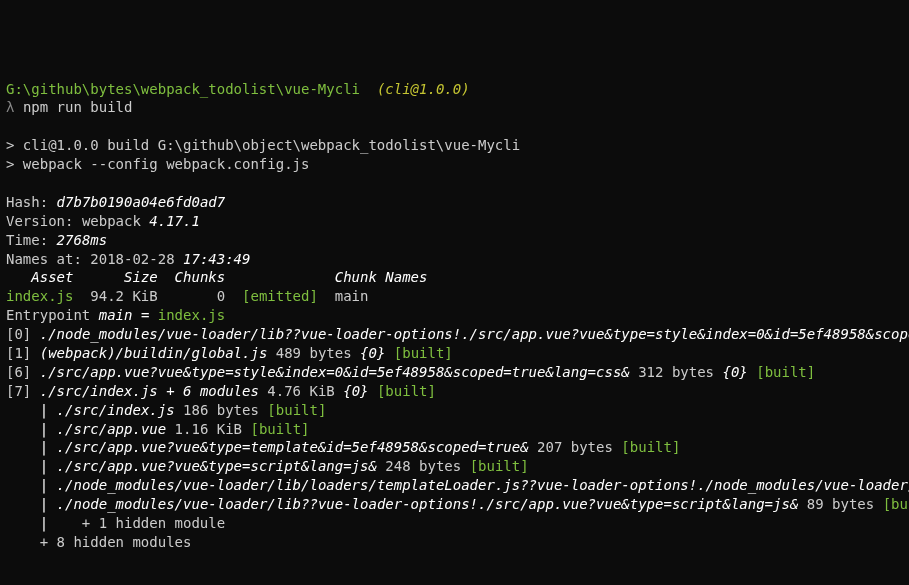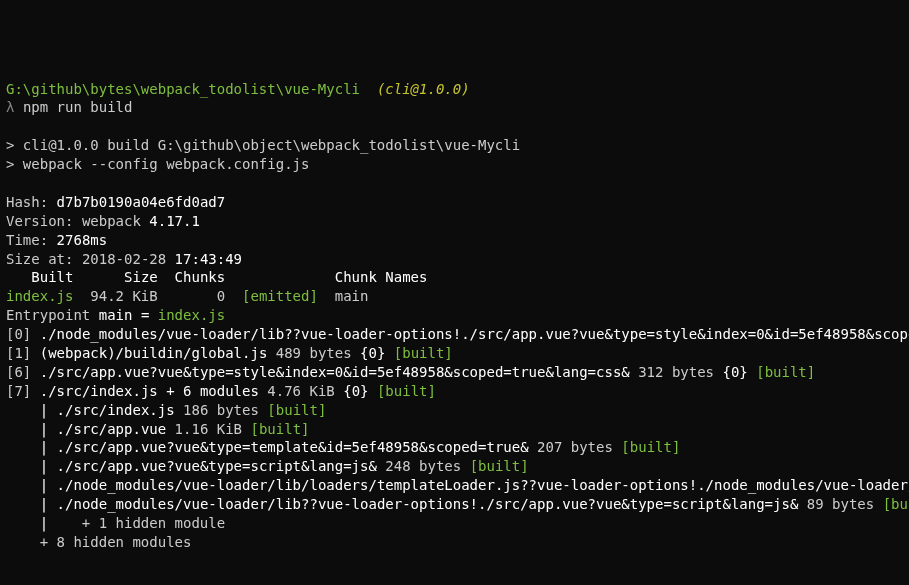--- a/index.html
+++ b/index.html
@@ -6,42 +6,42 @@
   body {
     background: #0c0c0c;
     color: #cccccc;
     font-family: Consolas, "Courier New", monospace;
     font-size: 14px;
     line-height: 1.35;
     padding: 4px 6px;
     white-space: pre-wrap;
     word-break: break-all;
   }
-  .white  { color: #ffffff; }
+  .white  { color: #ffffff; font-style: italic; }
   .yellow { color: #c5c532; font-style: italic; }
   .green  { color: #7fbf3f; }
   .lambda { color: #888888; }
   span { display:inline; }
 </style>
 </head>
 <body>
 
 
 
 <pre><span class="green">G:\github\bytes\webpack_todolist\vue-Mycli</span>  <span class="yellow">(cli@1.0.0)</span>
 <span class="lambda">λ</span> <span>npm run build</span>
 
 <span>&gt; cli@1.0.0 build G:\github\object\webpack_todolist\vue-Mycli</span>
 <span>&gt; webpack --config webpack.config.js</span>
 
 <span>Hash:</span> <span class="white">d7b7b0190a04e6fd0ad7</span>
 <span>Version:</span> <span>webpack</span> <span class="white">4.17.1</span>
 <span>Time:</span> <span class="white">2768ms</span>
-<span>Size at:</span> <span>2018-02-28</span> <span class="white">17:43:49</span>
-   <span class="white">Built</span>      <span class="white">Size</span>  <span class="white">Chunks</span>             <span class="white">Chunk Names</span>
+<span>Names at:</span> <span>2018-02-28</span> <span class="white">17:43:49</span>
+   <span class="white">Asset</span>      <span class="white">Size</span>  <span class="white">Chunks</span>             <span class="white">Chunk Names</span>
 <span class="green">index.js</span>  <span>94.2 KiB</span>       <span>0</span>  <span class="green">[emitted]</span>  <span>main</span>
 <span>Entrypoint</span> <span class="white">main</span> <span class="white">=</span> <span class="green">index.js</span>
 <span>[0]</span> <span class="white">./node_modules/vue-loader/lib??vue-loader-options!./src/app.vue?vue&amp;type=style&amp;index=0&amp;id=5ef48958&amp;scoped=true&amp;lang=css&amp;</span>   
 <span>[1]</span> <span class="white">(webpack)/buildin/global.js</span> <span>489 bytes</span> <span class="white">{0}</span> <span class="green">[built]</span>
 <span>[6]</span> <span class="white">./src/app.vue?vue&amp;type=style&amp;index=0&amp;id=5ef48958&amp;scoped=true&amp;lang=css&amp;</span> <span>312 bytes</span> <span class="white">{0}</span> <span class="green">[built]</span>
 <span>[7]</span> <span class="white">./src/index.js + 6 modules</span> <span>4.76 KiB</span> <span class="white">{0}</span> <span class="green">[built]</span>
     <span class="white">|</span> <span class="white">./src/index.js</span> <span>186 bytes</span> <span class="green">[built]</span>
     <span class="white">|</span> <span class="white">./src/app.vue</span> <span>1.16 KiB</span> <span class="green">[built]</span>
     <span class="white">|</span> <span class="white">./src/app.vue?vue&amp;type=template&amp;id=5ef48958&amp;scoped=true&amp;</span> <span>207 bytes</span> <span class="green">[built]</span>
     <span class="white">|</span> <span class="white">./src/app.vue?vue&amp;type=script&amp;lang=js&amp;</span> <span>248 bytes</span> <span class="green">[built]</span>

